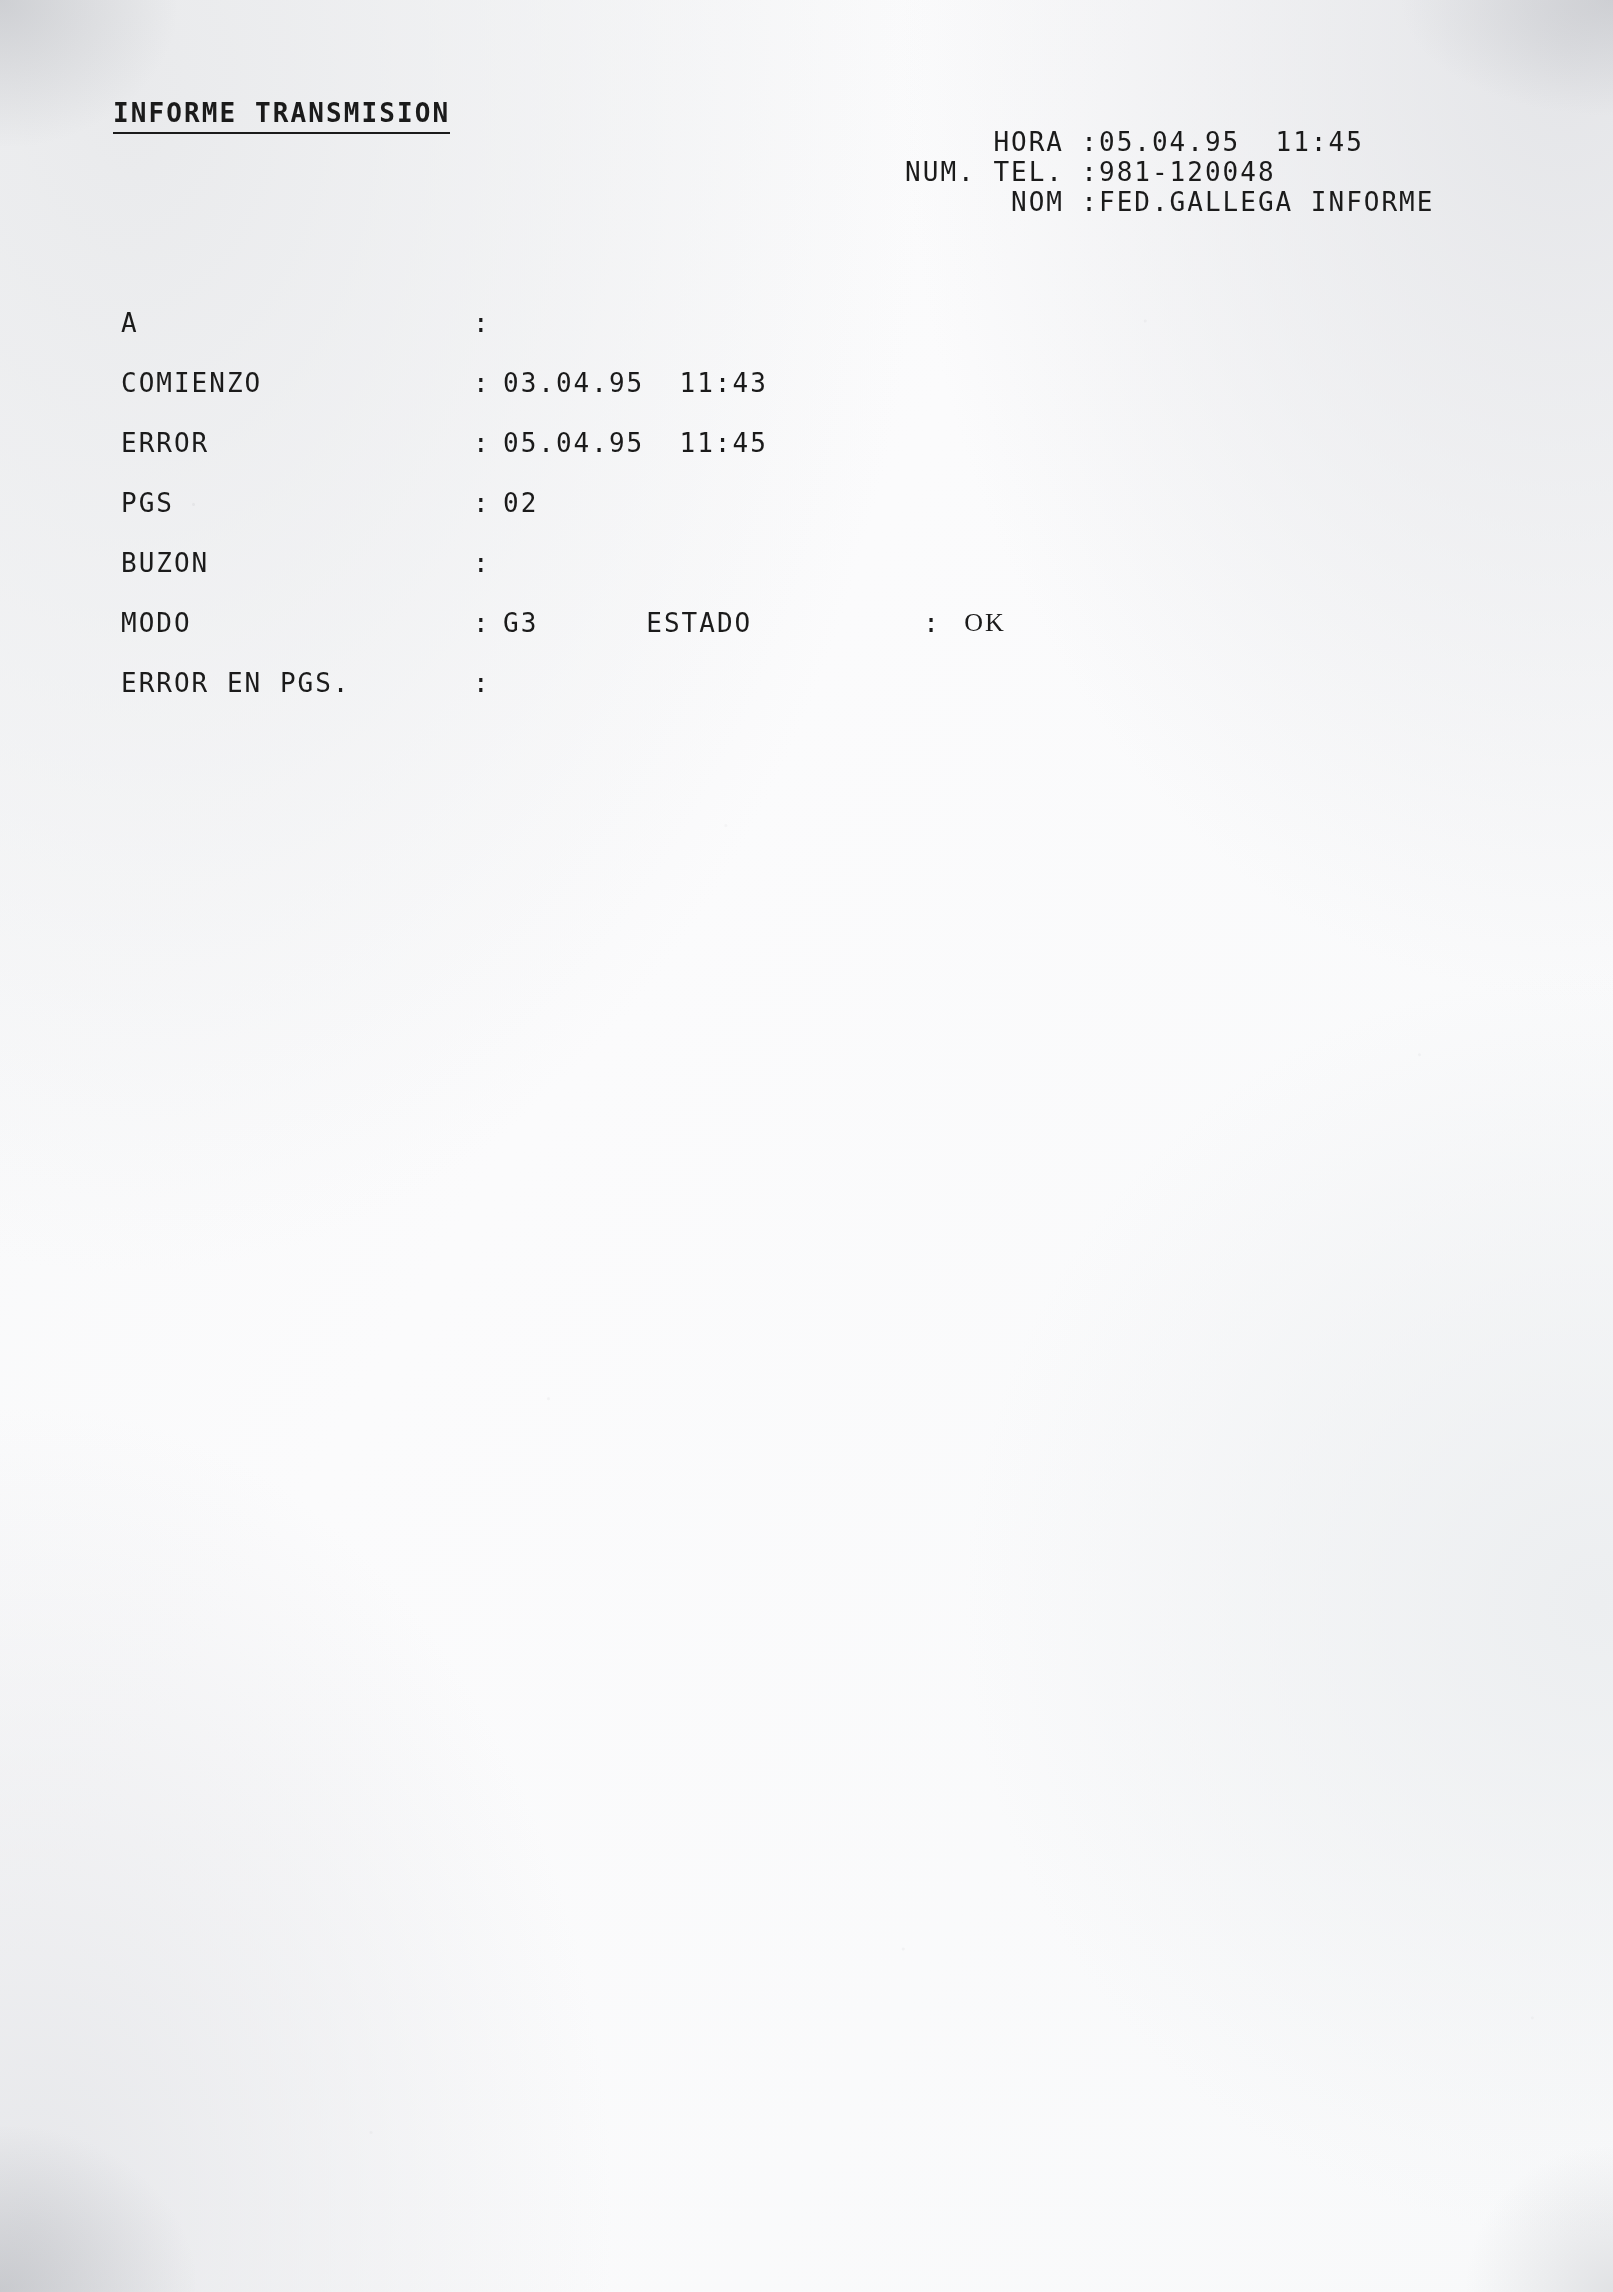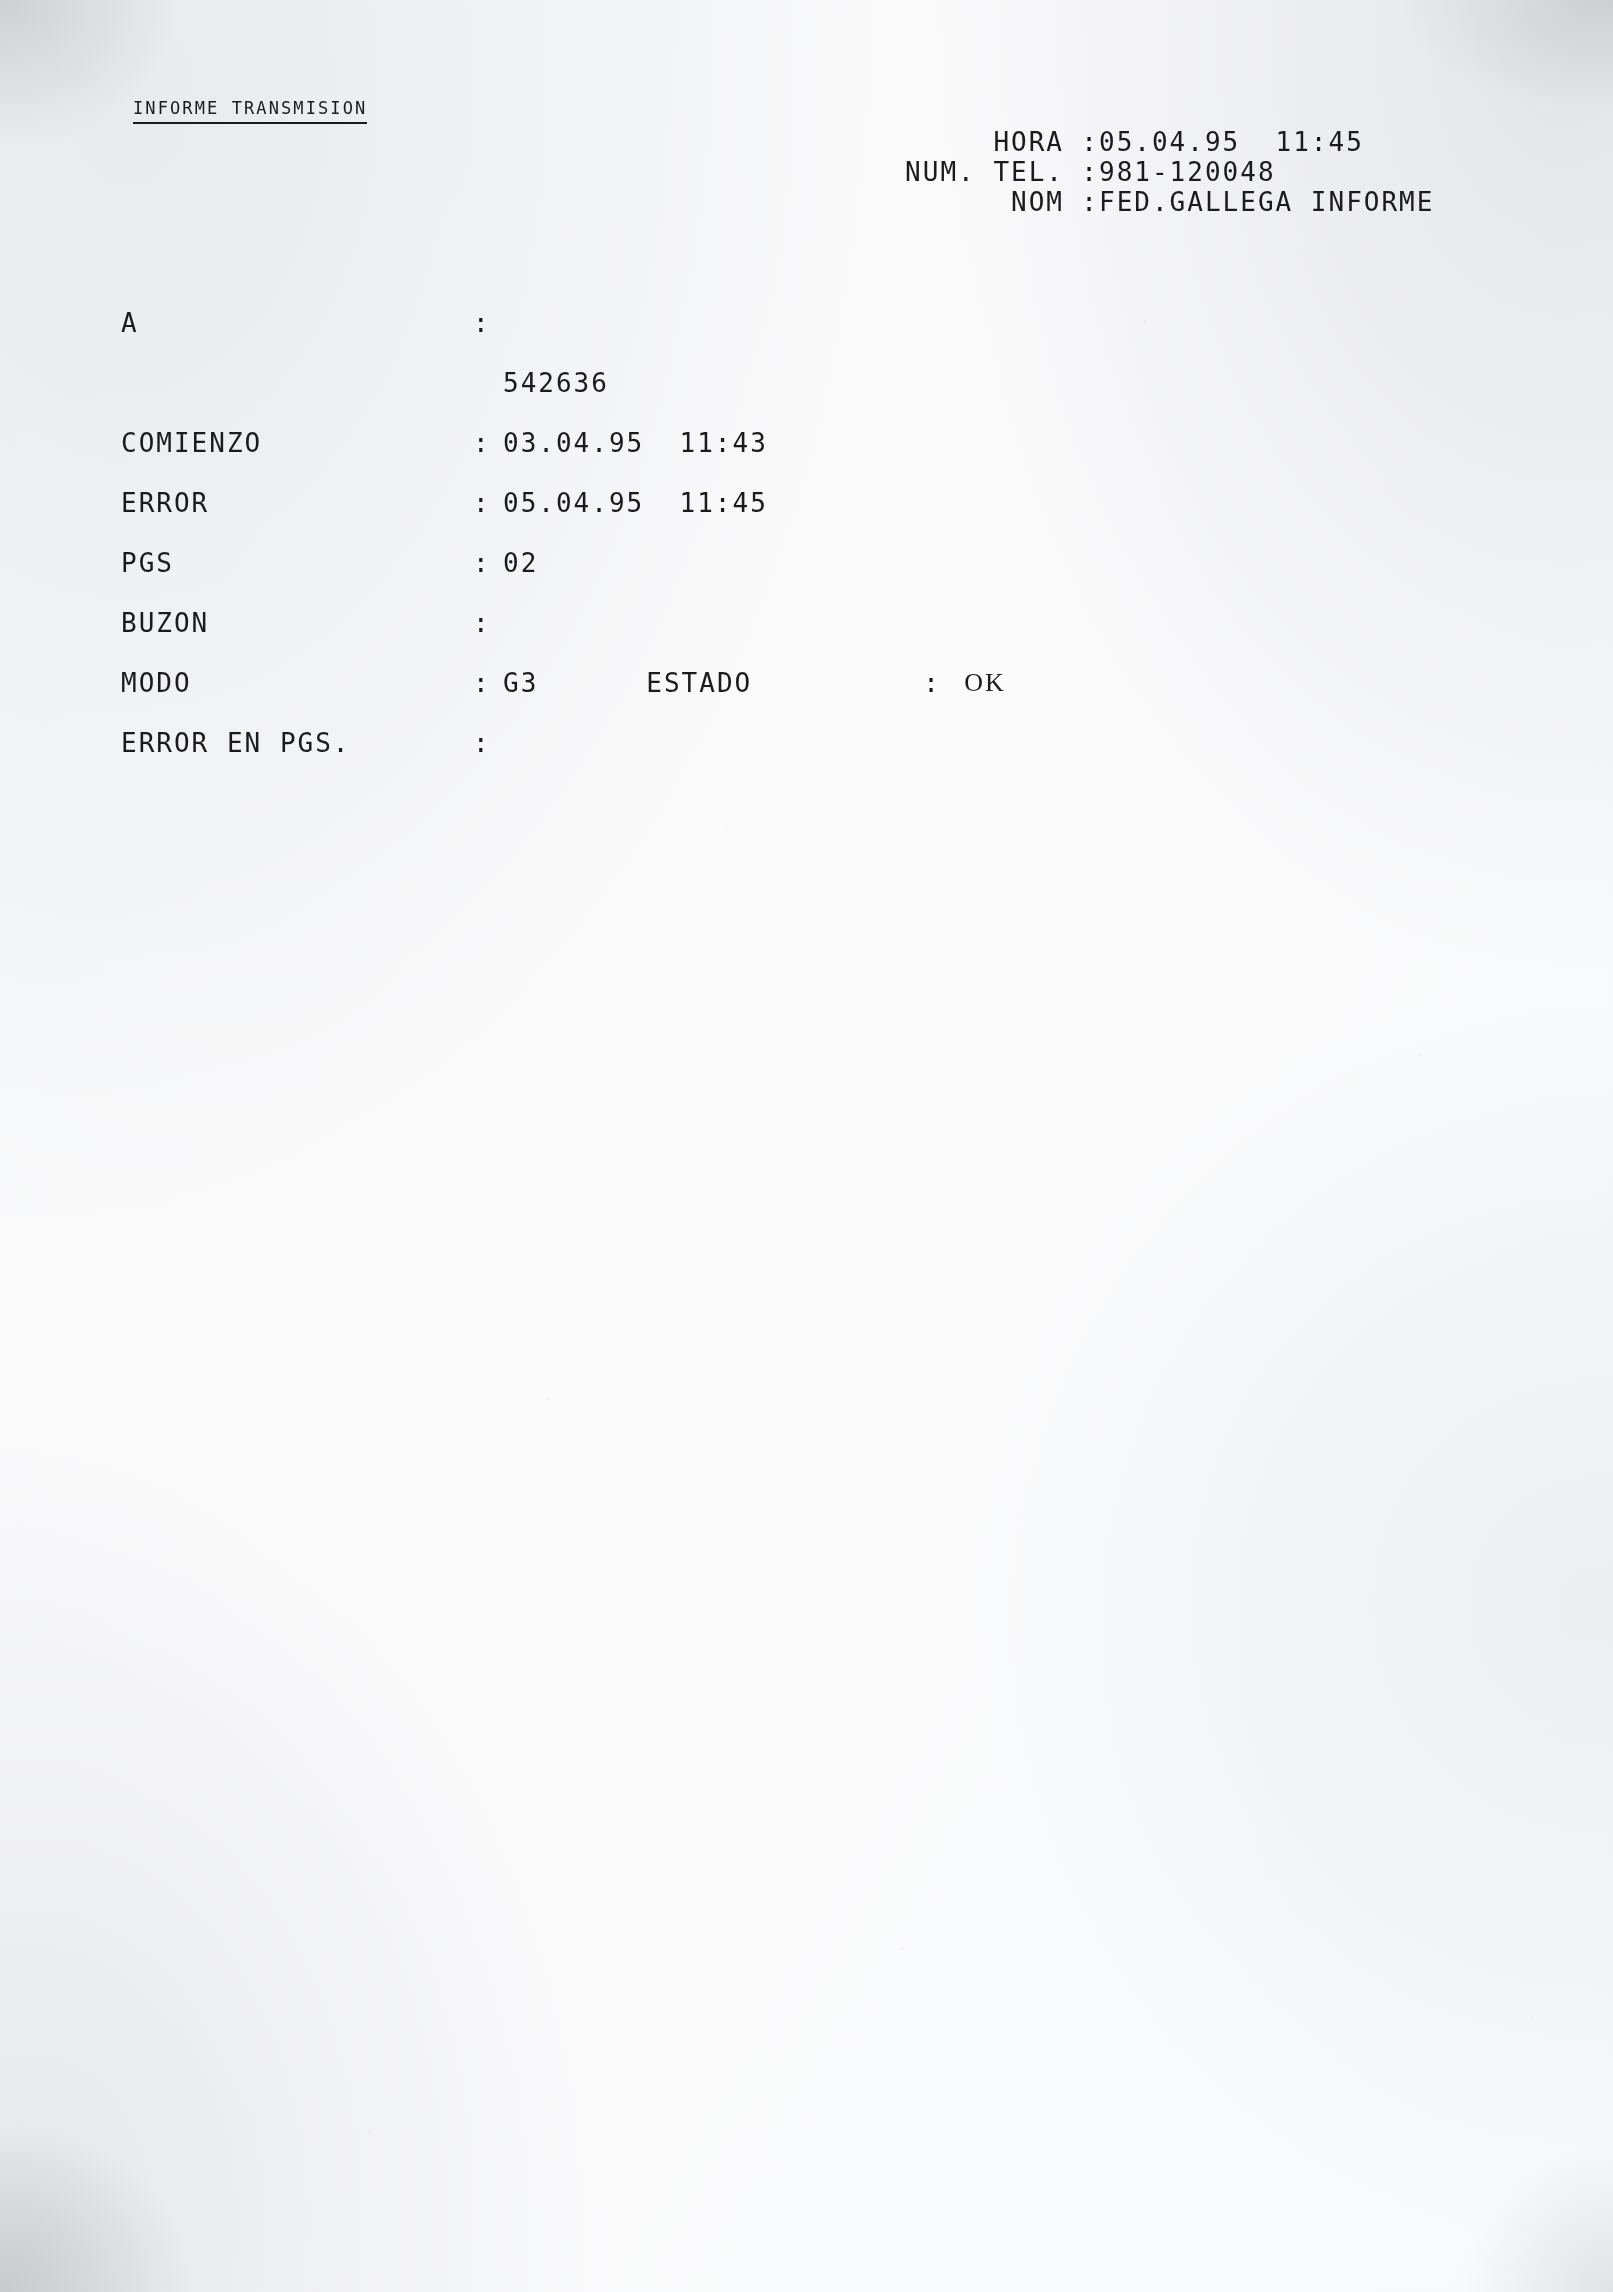--- a/index.html
+++ b/index.html
@@ -53,27 +53,28 @@
     pointer-events: none;
   }
   .corner-shade-br {
     position: absolute; right: 0; bottom: 0; width: 146px; height: 146px;
     background: radial-gradient(ellipse at 100% 100%, rgba(175,177,183,.32), rgba(175,177,183,0) 72%);
     pointer-events: none;
   }
 
   .doc-title {
     position: absolute;
-    left: 133px;
+    left: 113px;
     top: 98px;
-    font-size: 17px;
+    font-size: 26px;
     letter-spacing: 2.1px;
     border-bottom: 2px solid #1b1b1b;
     padding-bottom: 3.9px;
     white-space: pre;
+    font-weight: bold;
   }
 
   
   .header-block {
     position: absolute;
     left: 808px;
     top: 127px;
     font-size: 26px;
     letter-spacing: 2px;
     line-height: 30px;
@@ -149,21 +150,20 @@
 
   </div>
 
   <div class="fields">
 
     <div class="f-row">
       <span class="f-label">A</span>
       <span class="f-colon">:</span>
     </div>
 
-    <div class="f-sub">542636</div>
 
     <div class="f-row">
       <span class="f-label">COMIENZO</span>
       <span class="f-colon">:</span>
       <span class="f-value">03.04.95  11:43</span>
     </div>
 
     <div class="f-row">
       <span class="f-label">ERROR</span>
       <span class="f-colon">:</span>

